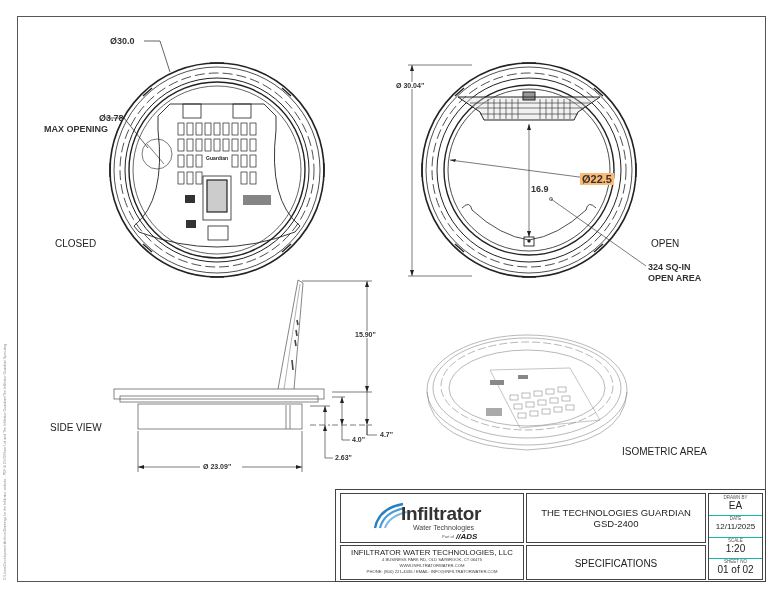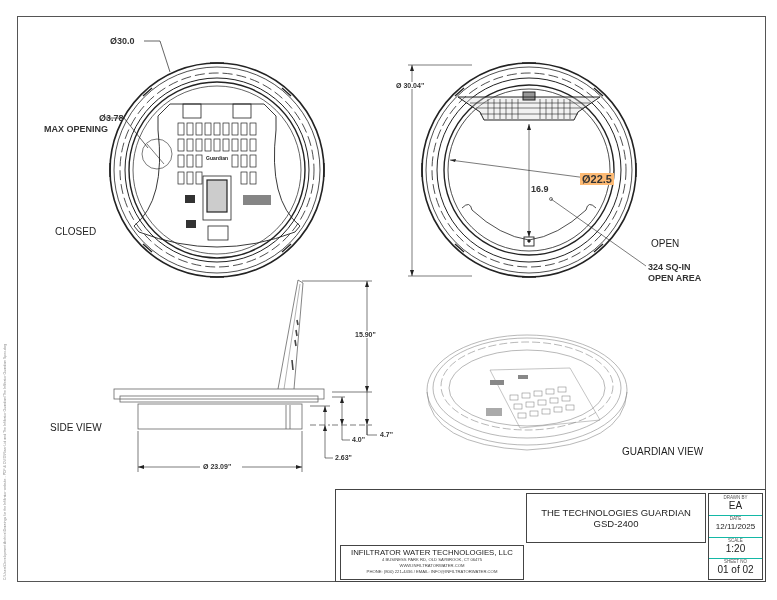--- a/index.html
+++ b/index.html
@@ -245,52 +245,64 @@
         <rect x="542" y="409" width="8" height="5"></rect>
         <rect x="554" y="407" width="8" height="5"></rect>
         <rect x="566" y="405" width="8" height="5"></rect>
     </g>
     <rect x="490" y="380" width="14" height="5" fill="#888" stroke="none"></rect>
     <rect x="518" y="375" width="10" height="4" fill="#888" stroke="none"></rect>
     <rect x="486" y="408" width="16" height="8" fill="#aaa" stroke="none"></rect>
   </g>
 </svg>
 
-<div class="lbl" style="left:55px;top:226px;">CLOSED</div>
+<div class="lbl" style="left:55px;top:238px;">CLOSED</div>
 <div class="dim" style="left:110px;top:36px;font-size:9px;">Ø30.0</div>
 <div class="dim" style="left:71px;top:113px;font-size:9px;padding-left:28px;">Ø3.78</div>
 <div class="dim" style="left:32px;top:124px;font-size:9px;padding-left:12px;">MAX OPENING</div>
 
 <div class="lbl" style="left:651px;top:238px;">OPEN</div>
 <div class="dim" style="left:396px;top:82px;font-size:7px;background:#fff;">Ø 30.04"</div>
 <div class="dim" style="left:580px;top:173px;font-size:11px;background:#fdba74;padding:0 2px;">Ø22.5</div>
 <div class="dim" style="left:519px;top:184px;font-size:9px;background:#fff;margin-left:12px;">16.9</div>
 <div class="dim" style="left:648px;top:262px;font-size:9px;">324 SQ-IN</div>
 <div class="dim" style="left:648px;top:273px;font-size:9px;">OPEN AREA</div>
 
 <div class="lbl" style="left:50px;top:422px;">SIDE VIEW</div>
 <div class="dim" style="left:355px;top:331px;font-size:7px;background:#fff;">15.90"</div>
 <div class="dim" style="left:380px;top:431px;font-size:7px;">4.7"</div>
 <div class="dim" style="left:352px;top:436px;font-size:7px;">4.0"</div>
 <div class="dim" style="left:335px;top:454px;font-size:7px;">2.63"</div>
 <div class="dim" style="left:203px;top:463px;font-size:7px;">Ø 23.09"</div>
 
-<div class="lbl" style="left:622px;top:446px;">GUARDIAN VIEW</div>
+<div class="lbl" style="left:622px;top:446px;">ISOMETRIC AREA</div>
 
 <div class="tb">
+  <div class="cell logo-cell">
+    <svg width="40" height="30" style="position:absolute;left:28px;top:6px;">
+      <path d="M6 28 Q10 8 34 4" stroke="#2a7fc1" stroke-width="2.4" fill="none"></path>
+      <path d="M11 28 Q15 12 36 8" stroke="#4a9bd6" stroke-width="2.2" fill="none"></path>
+      <path d="M16 28 Q20 16 38 12" stroke="#7bb8e3" stroke-width="2" fill="none"></path>
+    </svg>
+    <span class="logo-word">Infiltrator</span>
+    <span class="logo-sub">Water Technologies</span>
+    <span class="logo-partof">Part of</span>
+    <span class="logo-ads">//ADS</span>
+  </div>
   <div class="cell company-cell">
     <span class="comp-name">INFILTRATOR WATER TECHNOLOGIES, LLC</span>
     <span class="comp-line">4 BUSINESS PARK RD, OLD SAYBROOK, CT 06475</span>
     <span class="comp-line">WWW.INFILTRATORWATER.COM</span>
     <span class="comp-line">PHONE: (800) 221-4436 / EMAIL: INFO@INFILTRATORWATER.COM</span>
   </div>
   <div class="cell title-cell">
     <div style="margin-top:13px;">THE TECHNOLOGIES GUARDIAN</div>
     <div>GSD-2400</div>
   </div>
+  <div class="cell spec-cell">SPECIFICATIONS</div>
   <div class="cell meta-col">
     <div class="meta-box" style="top:0;height:21px;">
       <span class="meta-k">DRAWN BY</span>
       <span class="meta-v">EA</span>
     </div>
     <div class="meta-box" style="top:21px;height:22px;">
       <span class="meta-k">DATE</span>
       <span class="meta-v small">12/11/2025</span>
     </div>
     <div class="meta-box" style="top:43px;height:21px;">

